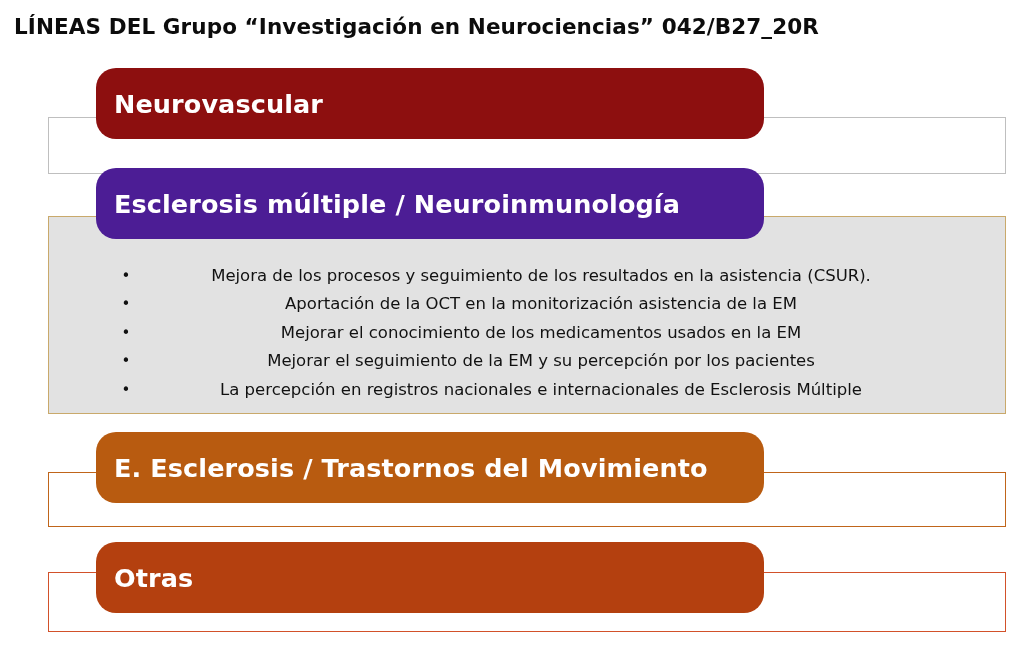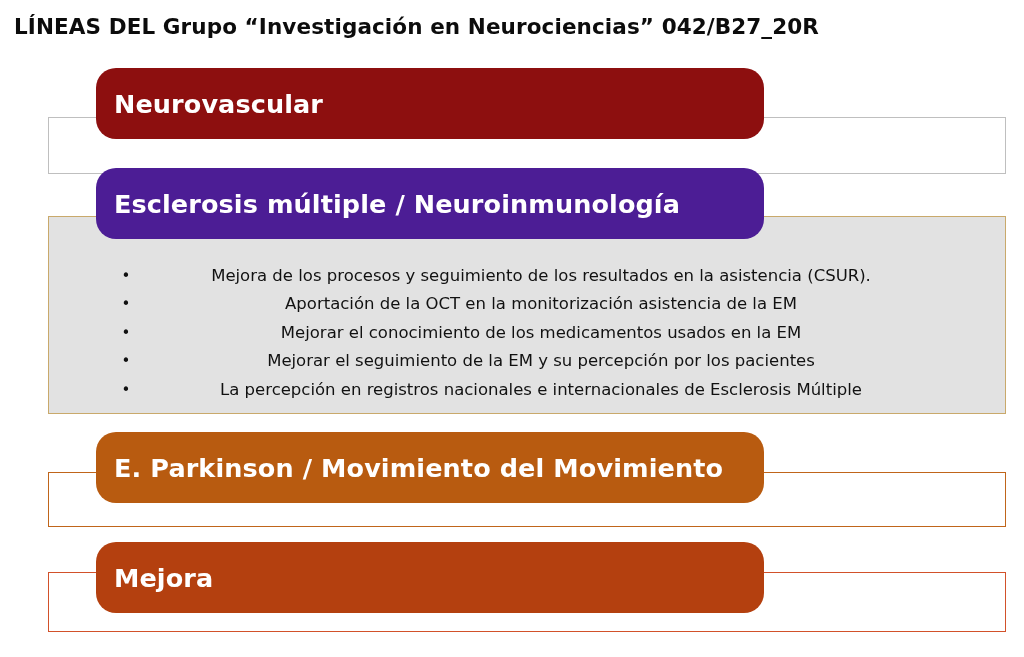--- a/index.html
+++ b/index.html
@@ -129,21 +129,21 @@
       <span class="txt">Mejorar el seguimiento de la EM y su percepción por los pacientes</span>
     </div>
     <div class="bullet">
       <span class="dot">•</span>
       <span class="txt">La percepción en registros nacionales e internacionales de Esclerosis Múltiple</span>
     </div>
   </div>
 
   <div class="panel p3"></div>
   <div class="bar b3">
-    <span>E. Parkinson / Movimiento del Movimiento</span>
+    <span>E. Esclerosis / Trastornos del Movimiento</span>
   </div>
 
   <div class="panel p4"></div>
   <div class="bar b4">
-    <span>Mejora</span>
+    <span>Otras</span>
   </div>
 
 </div>
 
 </body></html>

